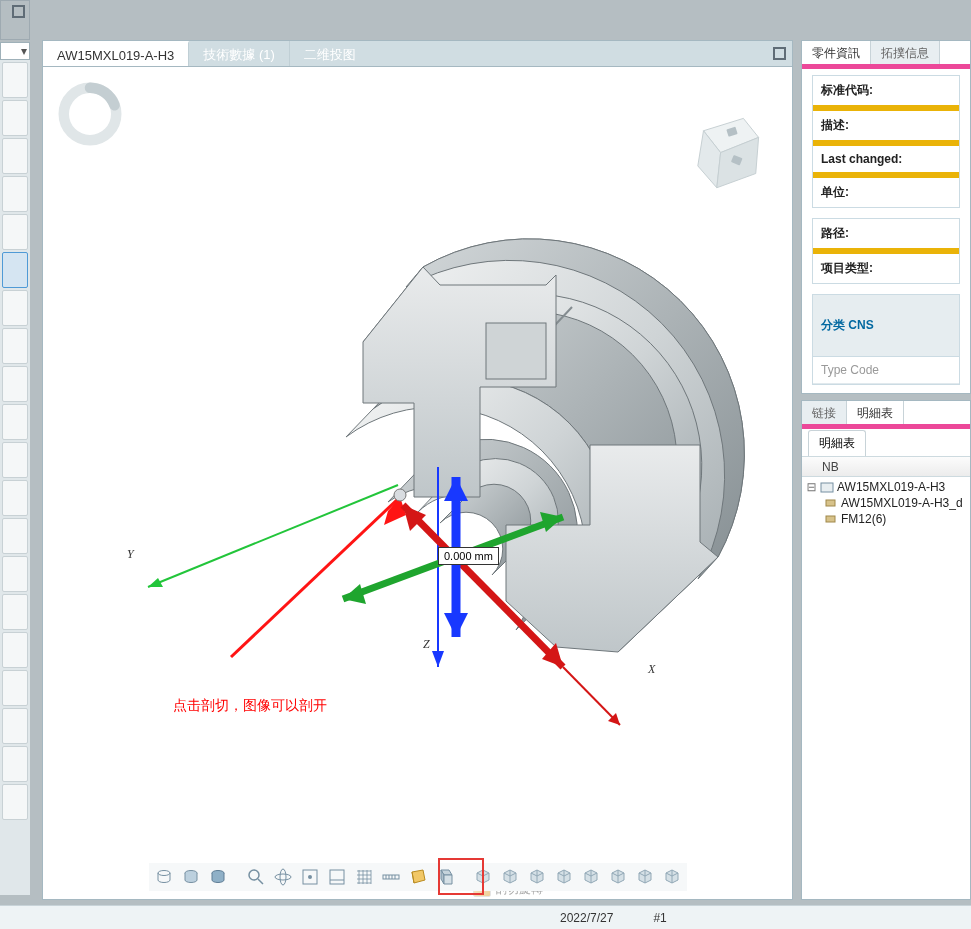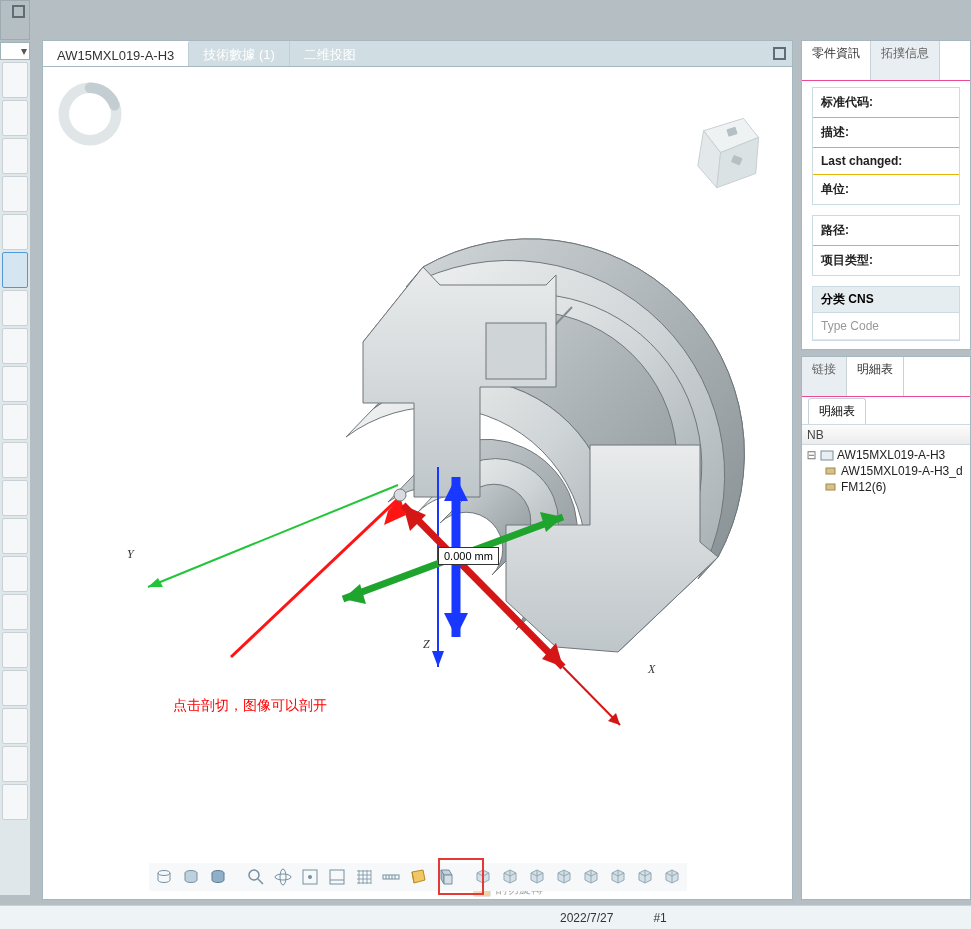--- a/index.html
+++ b/index.html
@@ -39,37 +39,37 @@
 .ctx-ico{width:18px;height:14px;background:linear-gradient(135deg,#f3d9a3,#e0a843);border:1px solid #cfcfcf;border-radius:2px;opacity:.55}
 
 .toolbar{position:absolute;bottom:8px;left:50%;transform:translateX(-50%);height:28px;display:flex;align-items:center;gap:3px;background:#f6f8f9;padding:2px 3px}
 .tb-btn{width:24px;height:24px;border:1px solid transparent;border-radius:2px;display:flex;align-items:center;justify-content:center;color:#7690a2}
 .tb-sep{width:8px}
 .rect-highlight{position:absolute;bottom:4px;left:395px;width:46px;height:37px;border:2px solid #e53935;pointer-events:none}
 svg.ico{width:20px;height:20px}
 
 .right{position:absolute;right:0;top:40px;width:170px;height:860px;display:flex;flex-direction:column;gap:6px}
 .panel{background:#fff;border:1px solid #a5b8c1}
-.r-tabs{display:flex;height:40px;border-bottom:1px solid #ec4899}
+.r-tabs{display:flex;height:28px;border-bottom:5px solid #ec4899}
 .r-tab{padding:4px 10px;color:#656565;background:#e8eef1;border-right:1px solid #c8d3d8;cursor:pointer}
 .r-tab.active{background:#fff;color:#333}
 .p-body{padding:8px 10px}
 .lang-row{padding:8px 10px;color:#222}
 .prop-block{margin:6px 0 0 0;border:1px solid #cbdbe3}
-.prop-row{padding:6px 8px;border-bottom:1px solid #eab308;font-weight:bold;color:#222;background:#fff}
+.prop-row{padding:6px 8px;border-bottom:6px solid #eab308;font-weight:bold;color:#222;background:#fff}
 .prop-row:last-child{border-bottom:none}
-.sect-hdr{background:#e6edf0;border:1px solid #cbdbe3;padding:4px 8px;font-weight:bold;color:#000000;margin-top:10px}
+.sect-hdr{background:#e6edf0;border:1px solid #cbdbe3;padding:22px 8px;font-weight:bold;color:#0369a1;margin-top:10px}
 .sect-body{border:1px solid #cbdbe3;border-top:none}
 .sect-row{padding:6px 8px;border-bottom:1px solid #e1e9ed;color:#333}
 .sect-row.muted{color:#999}
 
 .bom{flex:1;display:flex;flex-direction:column}
 .bom-sub{height:28px;border-bottom:1px solid #cddadf;display:flex;align-items:center}
 .bom-sub-t{border:1px solid #c8d3d8;border-bottom:none;padding:4px 10px;margin-left:6px;background:#fff;border-radius:3px 3px 0 0}
-.bom-hdr{height:20px;background:linear-gradient(#fcfcfc,#ececec);border-bottom:1px solid #cddadf;padding:3px 5px;color:#444}
+.bom-hdr{height:20px;background:linear-gradient(#fcfcfc,#ececec);border-bottom:1px solid #cddadf;padding:3px 20px;color:#444}
 .tree{padding:2px 4px}
 .tree-row{display:flex;align-items:center;gap:3px;padding:1px 0;color:#222}
 .tw{display:inline-block;width:11px;text-align:center;color:#777}
 .node-ico{width:14px;height:12px;display:inline-block}
 .indent1{padding-left:18px}
 
 .status{position:absolute;left:0;bottom:0;width:100%;height:24px;background:#eef3f5;display:flex;align-items:center;gap:40px;padding-left:560px;color:#333;border-top:1px solid #c8d3d8}
 
 
 .render{position:absolute;left:45px;top:70px;width:660px;height:660px}

